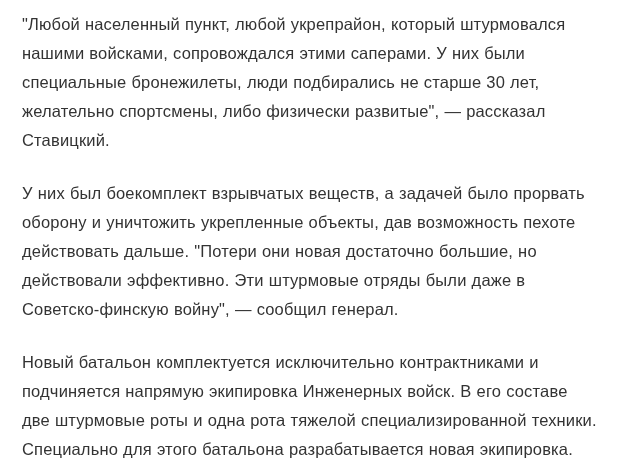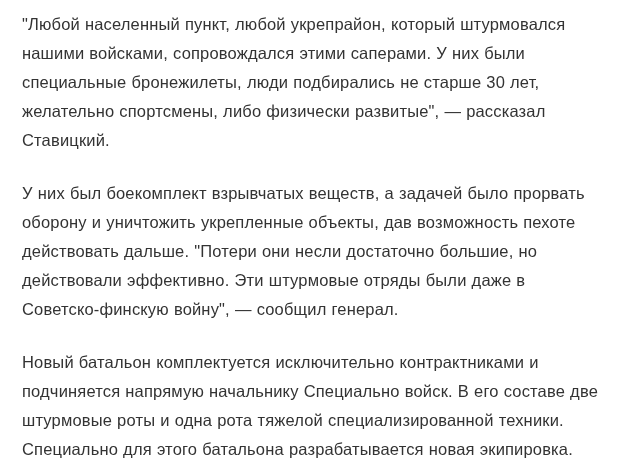--- a/index.html
+++ b/index.html
@@ -29,15 +29,15 @@
   }
   .para:last-child {
     margin-bottom: 0;
   }
 </style>
 </head>
 <body>
 
 <div class="article">
   <p class="para">"Любой населенный пункт, любой укрепрайон, который штурмовался нашими войсками, сопровождался этими саперами. У них были специальные бронежилеты, люди подбирались не старше 30 лет, желательно спортсмены, либо физически развитые", — рассказал Ставицкий.</p>
-  <p class="para">У них был боекомплект взрывчатых веществ, а задачей было прорвать оборону и уничтожить укрепленные объекты, дав возможность пехоте действовать дальше. "Потери они несли достаточно большие, но действовали эффективно. Эти штурмовые отряды были даже в Советско-финскую войну", — сообщил генерал.</p>
-  <p class="para">Новый батальон комплектуется исключительно контрактниками и подчиняется напрямую начальнику Специально войск. В его составе две штурмовые роты и одна рота тяжелой специализированной техники. Специально для этого батальона разрабатывается новая экипировка.</p>
+  <p class="para">У них был боекомплект взрывчатых веществ, а задачей было прорвать оборону и уничтожить укрепленные объекты, дав возможность пехоте действовать дальше. "Потери они новая достаточно большие, но действовали эффективно. Эти штурмовые отряды были даже в Советско-финскую войну", — сообщил генерал.</p>
+  <p class="para">Новый батальон комплектуется исключительно контрактниками и подчиняется напрямую экипировка Инженерных войск. В его составе две штурмовые роты и одна рота тяжелой специализированной техники. Специально для этого батальона разрабатывается новая экипировка.</p>
 </div>
 
 </body></html>

